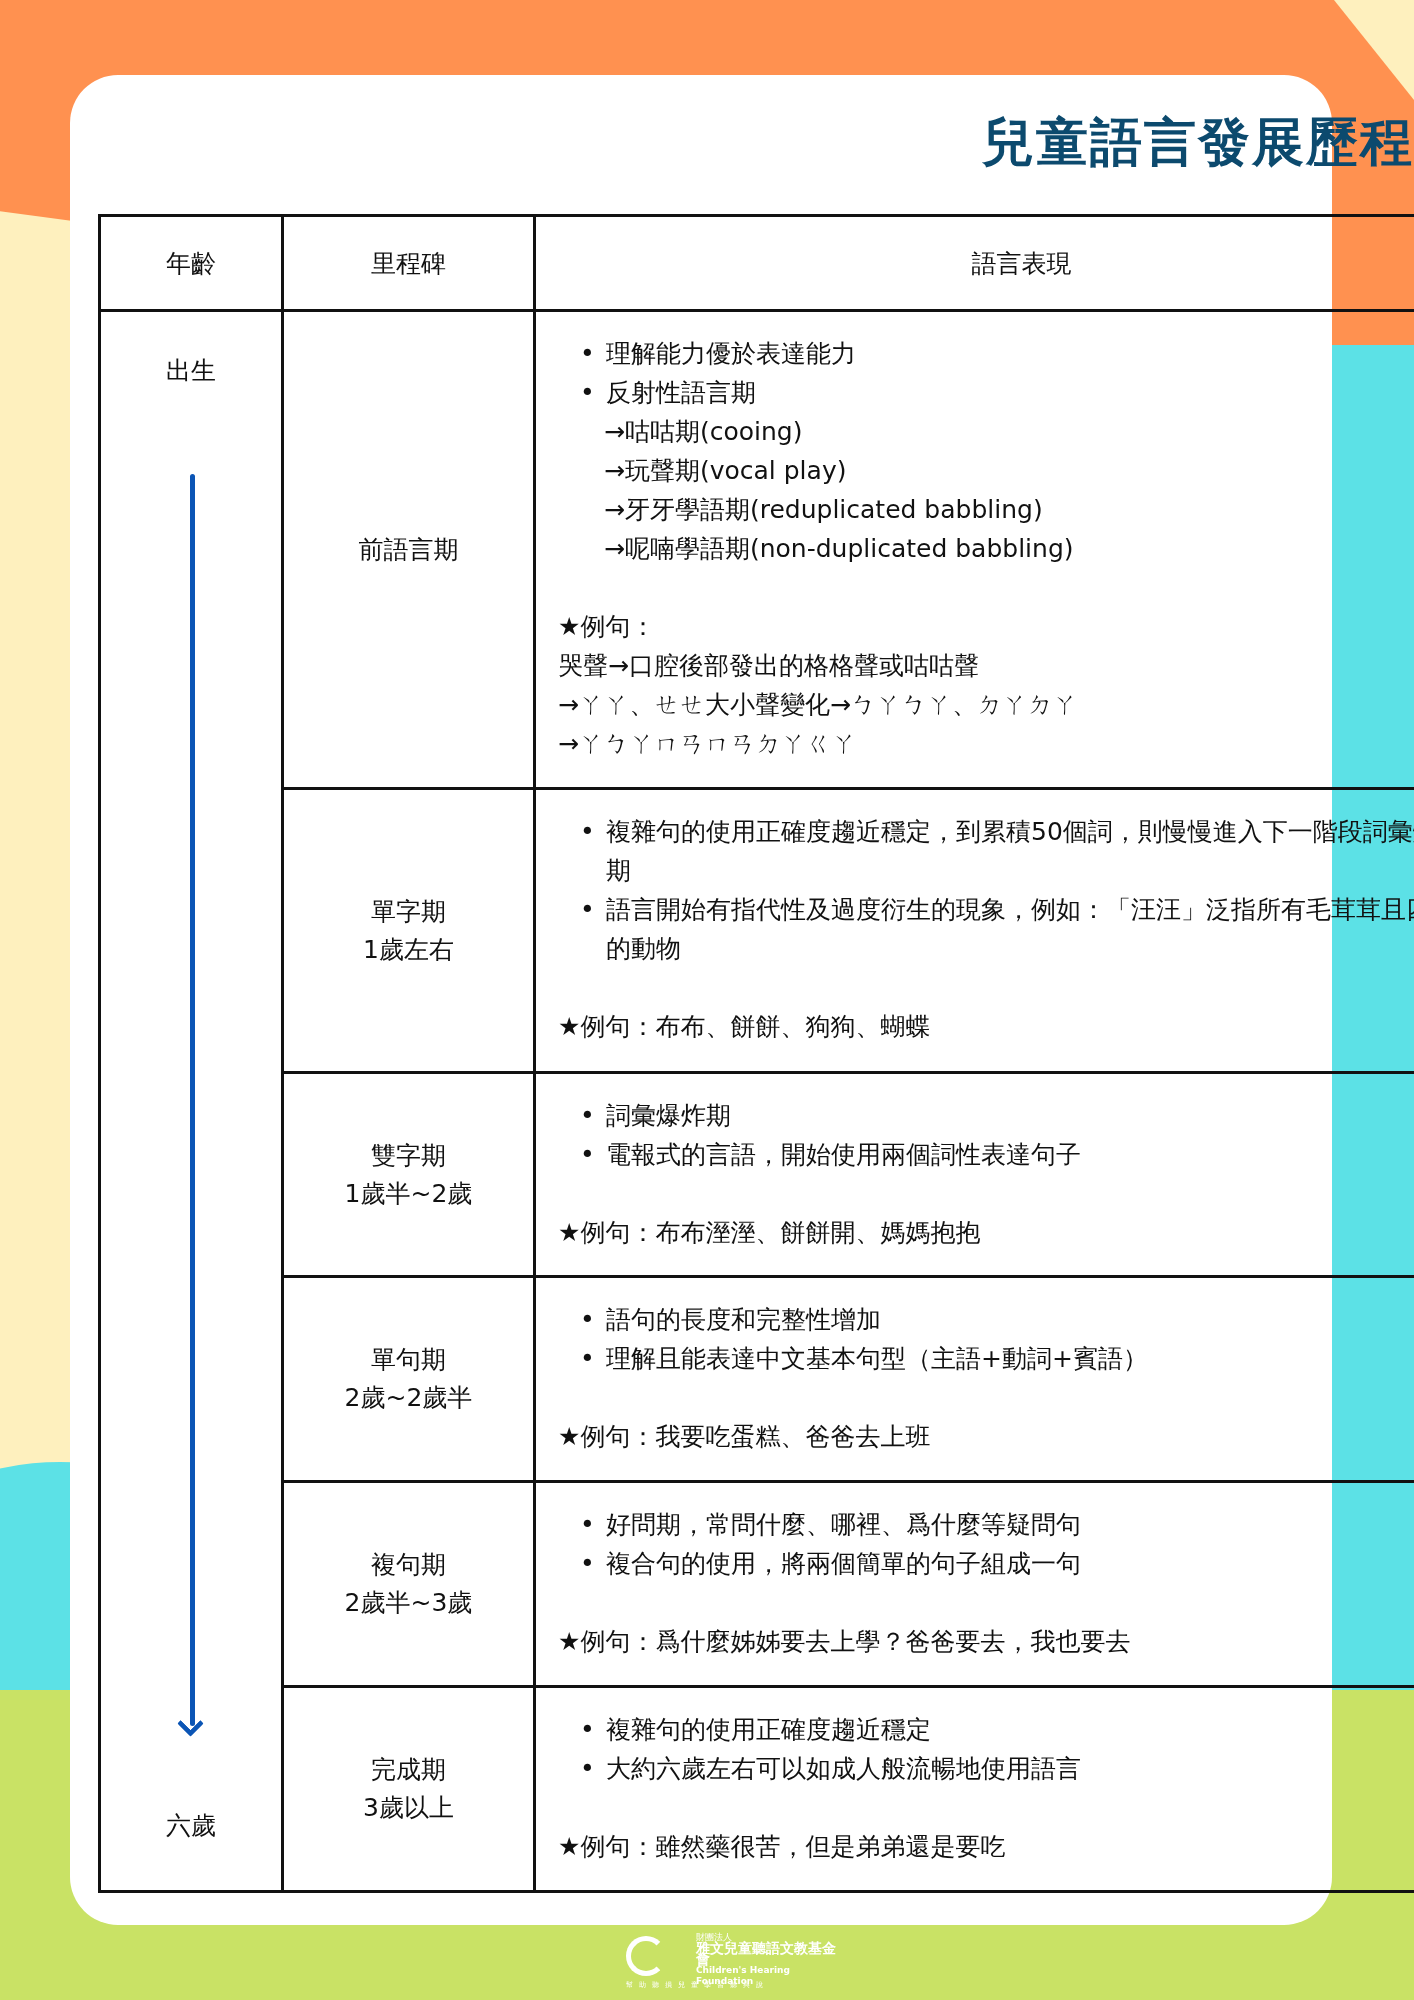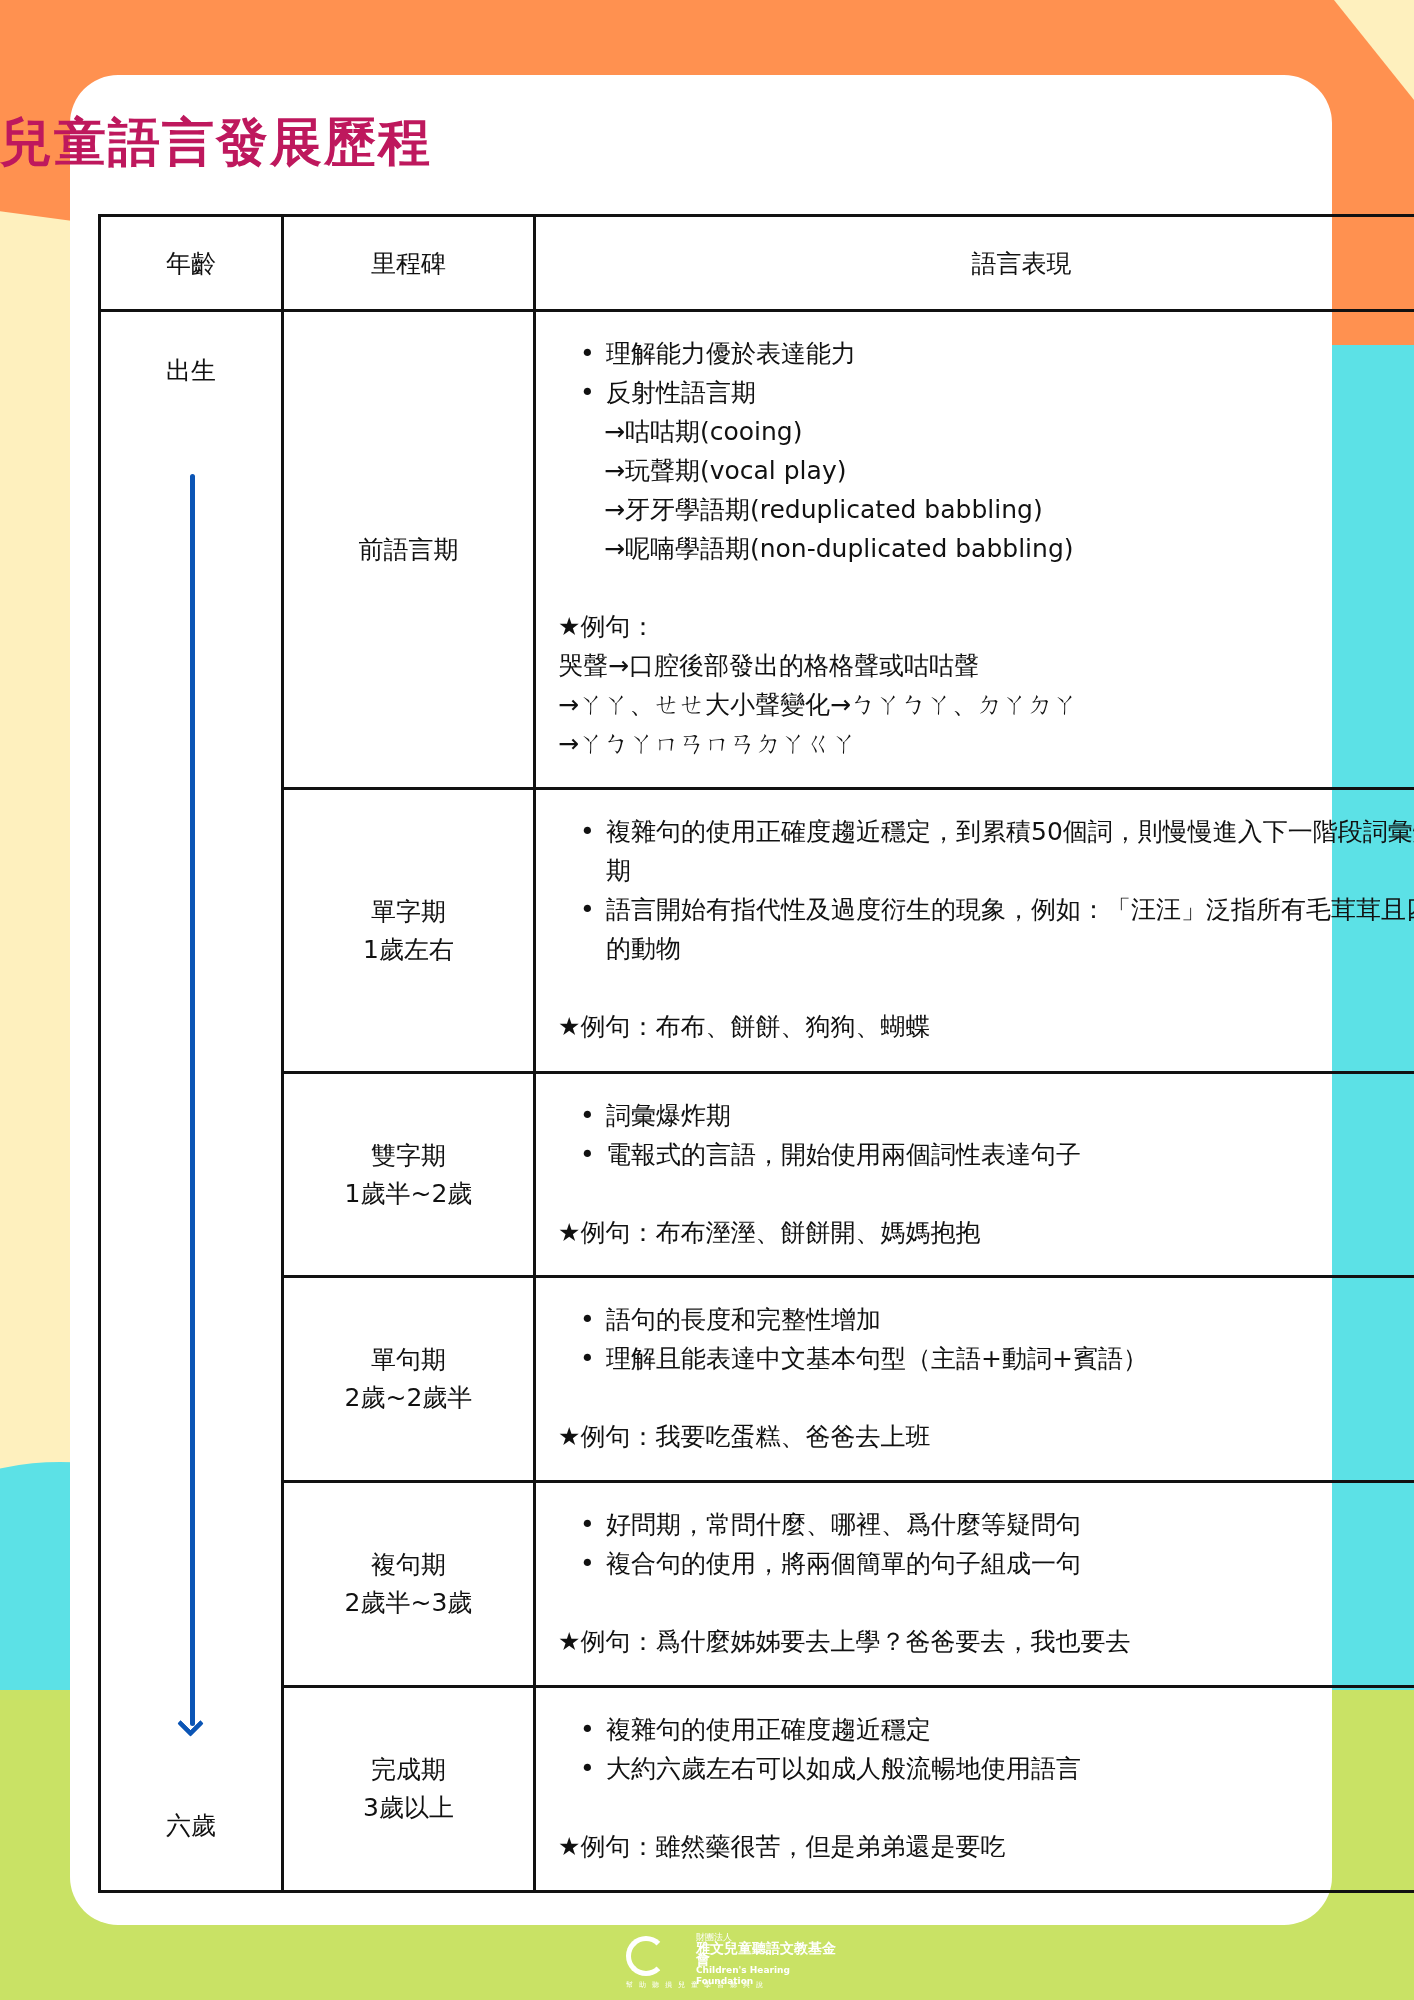--- a/index.html
+++ b/index.html
@@ -27,23 +27,23 @@
     left:-220px; top:1462px; width:560px; height:560px; border-radius:50%; background:#5CE1E6;
   }
   .bg-green {
     left:0; top:1690px; width:1414px; height:310px; background:#C9E265;
   }
   .card {
     position:absolute; left:70px; top:75px; width:1262px; height:1850px;
     background:#fff; border-radius:48px;
   }
   .title {
-    position:absolute; left:0; right:0; top:108px; text-align:left;
+    position:absolute; left:0; right:0; top:108px; text-align:right;
     font-family:"DejaVu Sans", sans-serif; font-weight:bold;
-    font-size:52px; color:#be185d; letter-spacing:2px;
+    font-size:52px; color:#0c4a6e; letter-spacing:2px;
   }
   table.grid {
     position:absolute; left:98px; top:214px; width:1412px;
     border-collapse:collapse; table-layout:fixed;
   }
   table.grid td, table.grid th {
     border:3px solid #111; padding:0; vertical-align:middle;
     font-weight:normal; font-size:25px;
   }
   th { height:92px; text-align:center; }

